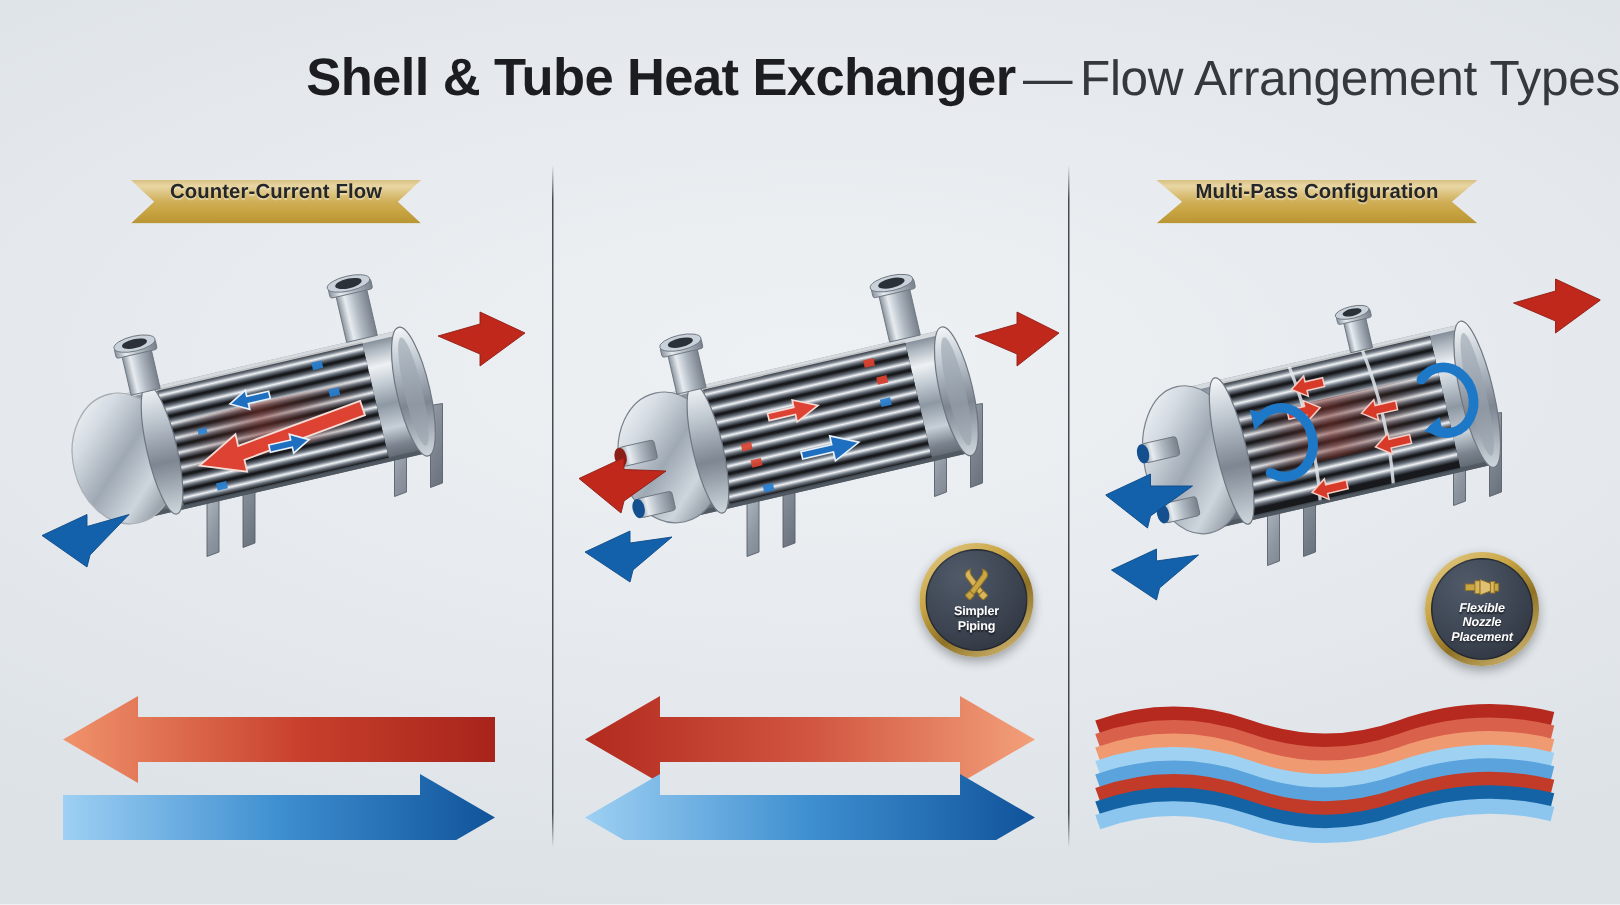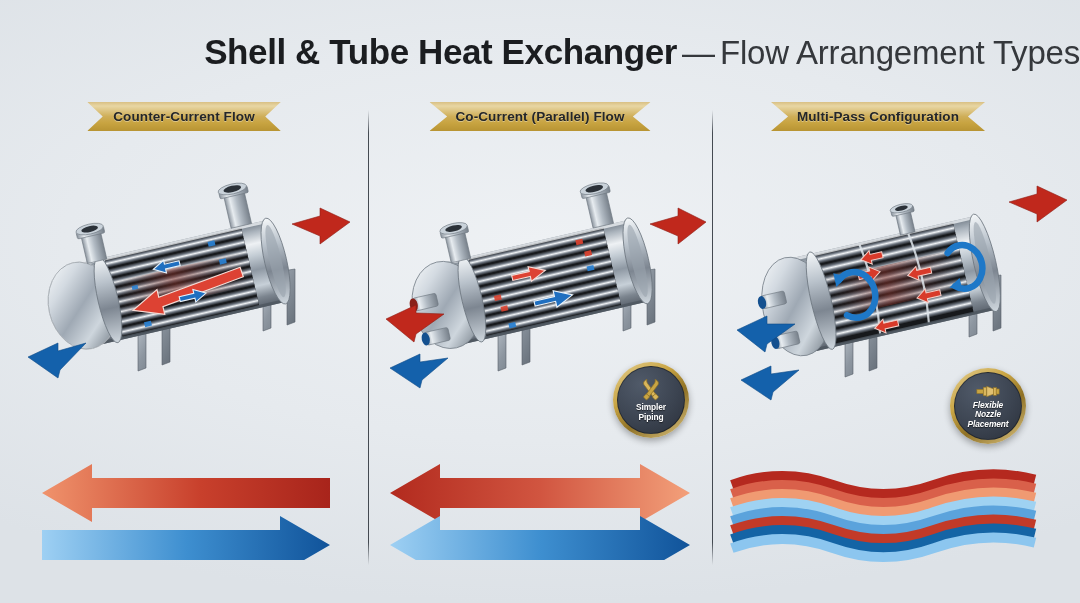--- a/index.html
+++ b/index.html
@@ -37,22 +37,22 @@
   #div2{ left:712px; }
 
   
   .panel{ position:absolute; top:100px; height:480px; }
   #panel-0{ left:0px;   width:368px; }
   #panel-1{ left:368px; width:344px; }
   #panel-2{ left:712px; width:332px; }
 
   
   .banner{
-    position:absolute; top:2px; left:50%; transform:translateX(-50%);
-    height:29px; display:flex; align-items:center; justify-content:center;
+    position:absolute; top:20px; left:50%; transform:translateX(-50%);
+    height:29px; display:flex; align-items:flex-start; justify-content:center;
     padding:0 26px;
     background:linear-gradient(to bottom,
        #d9c084 0%, #e8d6a3 14%, #cfae58 50%, #c8a441 72%, #b89433 100%);
     clip-path:polygon(0% 0%, 100% 0%, 92% 50%, 100% 100%, 0% 100%, 8% 50%);
     box-shadow:0 2px 4px rgba(0,0,0,.18);
   }
   .banner-label{
     font-size:13.5px; font-weight:bold; color:#242629;
     letter-spacing:0.1px; white-space:nowrap;
     text-shadow:0 1px 0 rgba(255,255,255,.35);
@@ -259,23 +259,20 @@
 
 
   <svg class="flowdiag" id="flow-0" viewBox="0 0 368 110" height="110">
     <path d="M330 28 L330 58 L92 58 L92 72 L42 43 L92 14 L92 28 Z" fill="url(#hotL)"></path>
     <path d="M42 80 L280 80 L280 66 L330 95 L280 124 L280 110 L42 110 Z" fill="url(#coldR)"></path>
   </svg>
 </div>
 
 <div class="panel" id="panel-1">
 
-  <div class="banner">
-    <span class="banner-label">Co-Current (Parallel) Flow</span>
-  </div>
 
   <svg class="hx" id="hx-1" viewBox="0 0 320 240">
     <path d="M112 152 L144 147 L144 200 L136 203 L136 160 L120 163 L120 206 L112 209 Z" fill="url(#steelFoot)" stroke="#58606a" stroke-width="0.6"></path>
     <path d="M237 112 L269 107 L269 160 L261 163 L261 120 L245 123 L245 166 L237 169 Z" fill="url(#steelFoot)" stroke="#58606a" stroke-width="0.6"></path>
 
     <g transform="rotate(-13 160 120)">
       <rect x="58" y="78" width="198" height="84" fill="url(#steelBody)"></rect>
       <g>
         <rect x="90" y="80" width="138" height="80" fill="#17191c"></rect>
         <rect x="90" y="80" width="138" height="9" fill="url(#tubeStripe)"></rect>

